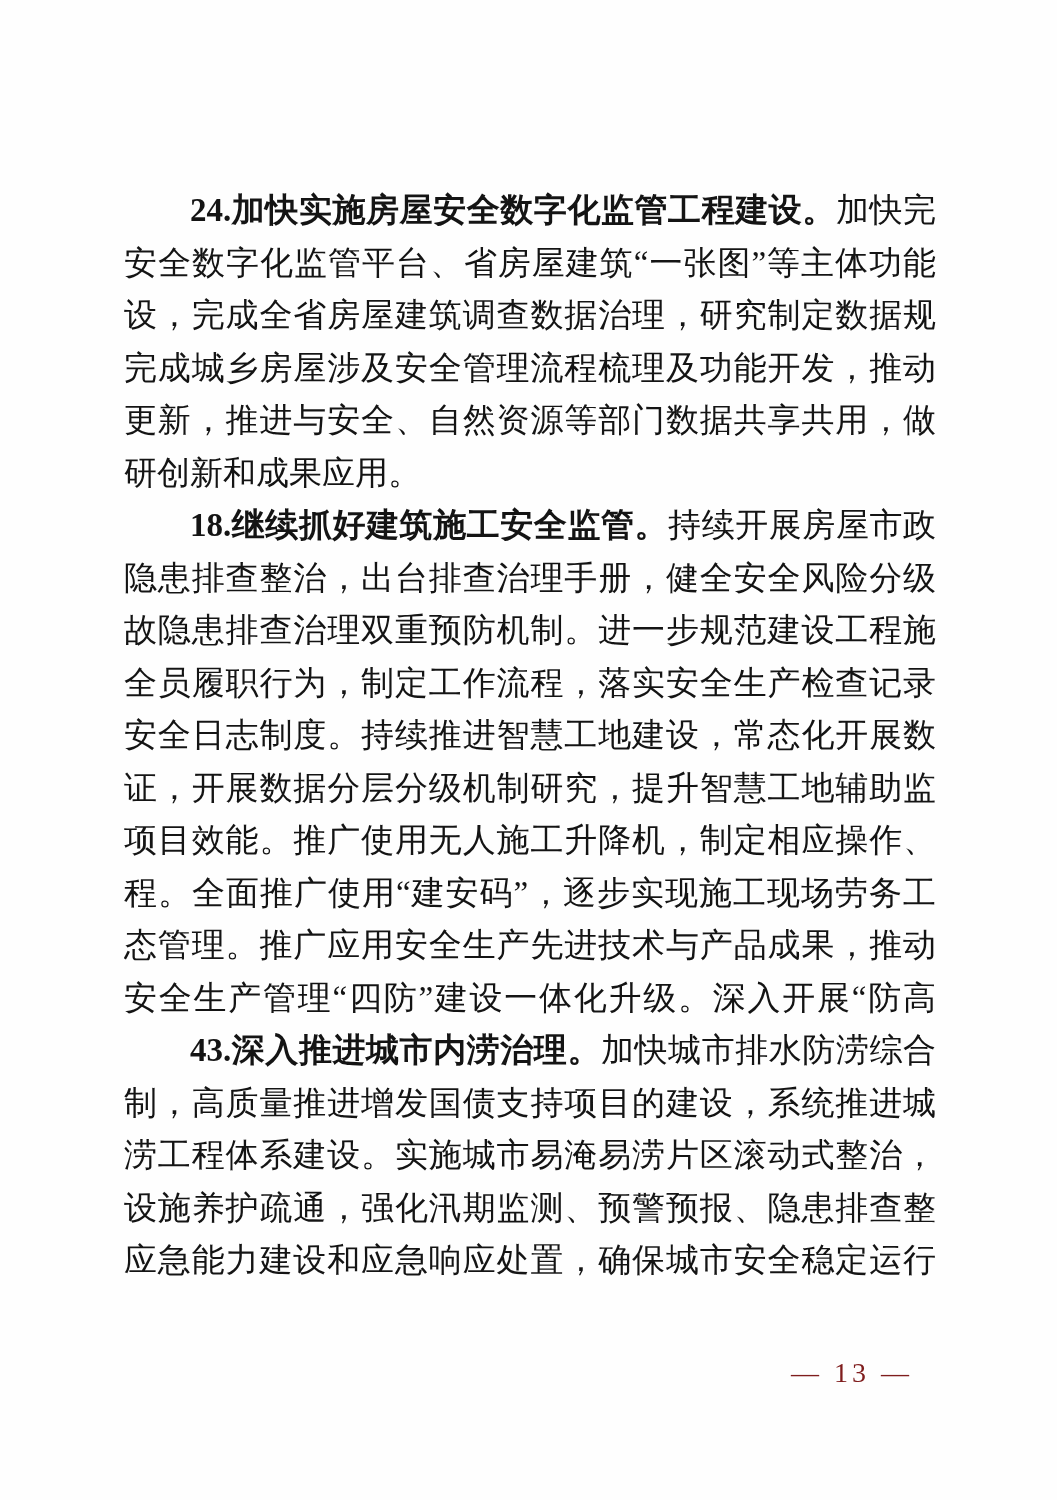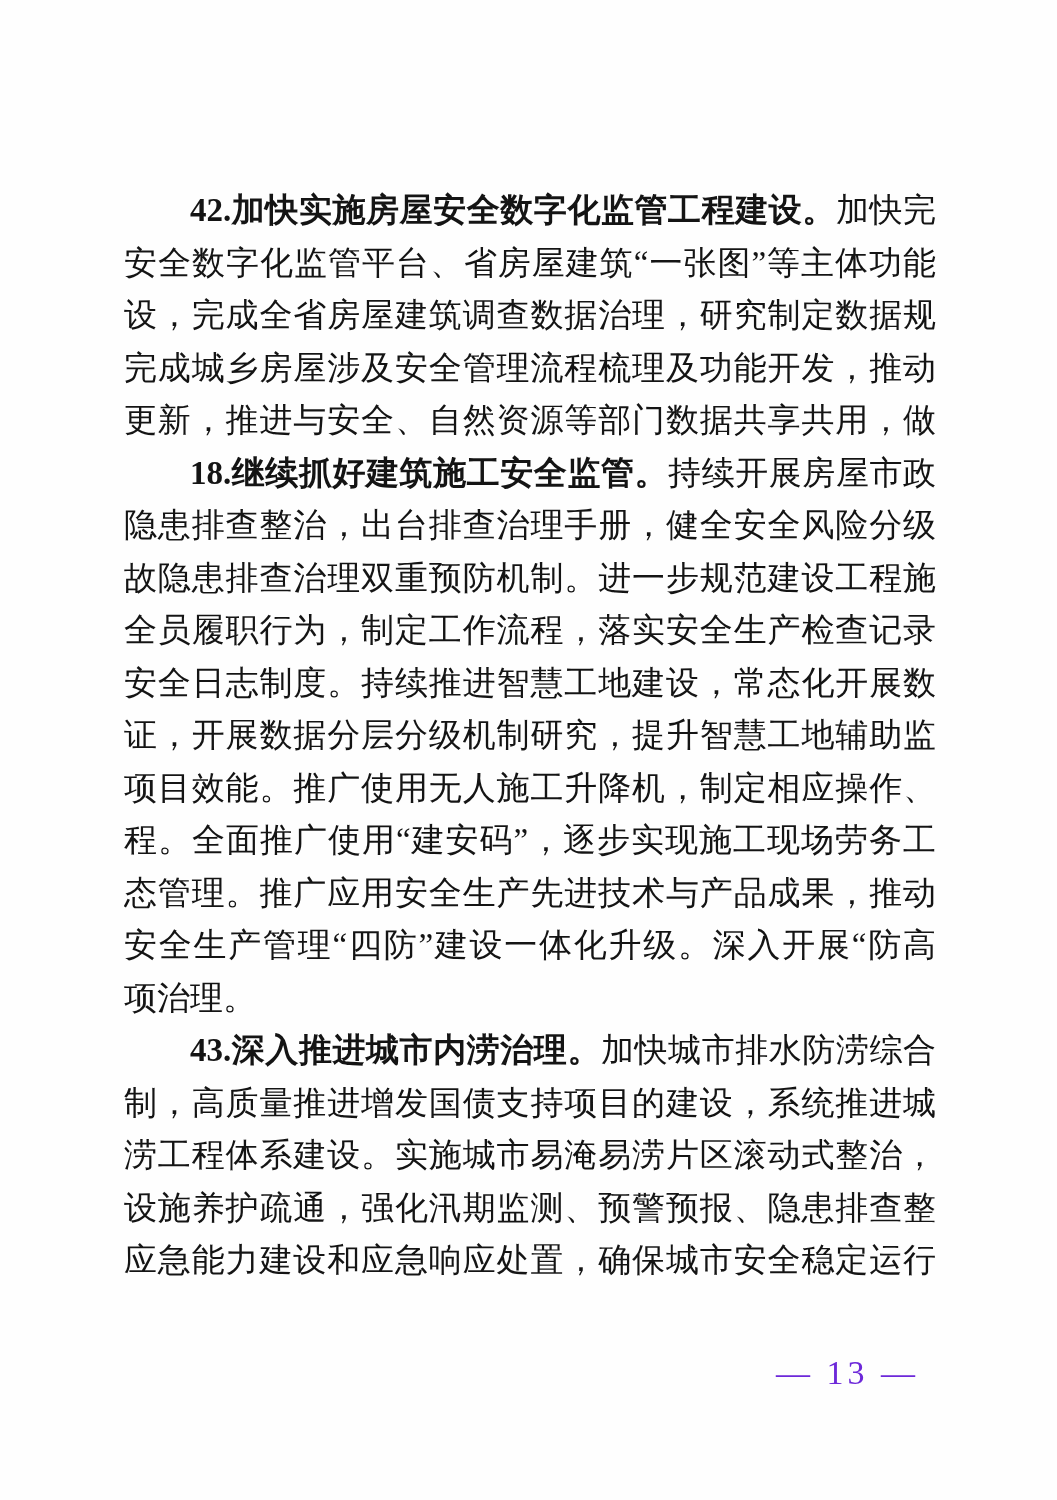--- a/index.html
+++ b/index.html
@@ -37,48 +37,48 @@
   }
   .line.indent {
     text-indent: 2em;
   }
   .seg-bold {
     font-weight: 700;
   }
   .pagenum {
     position: absolute;
     top: 1356px;
-    right: 138px;
-    font-size: 34px;
+    right: 144px;
+    font-size: 28px;
     line-height: 34px;
     letter-spacing: 4px;
-    color: #6d28d9;
+    color: #7f1d1d;
   }
 </style>
 </head>
 <body>
 
 <div class="page">
   <div class="textblock" id="textblock">
-      <div class="line fill indent"><span class="seg-bold">42.加快实施房屋安全数字化监管工程建设。</span><span class="seg-normal">加快完成房屋</span></div>
+      <div class="line fill indent"><span class="seg-bold">24.加快实施房屋安全数字化监管工程建设。</span><span class="seg-normal">加快完成房屋</span></div>
       <div class="line fill"><span class="seg-normal">安全数字化监管平台、省房屋建筑“一张图”等主体功能板块建</span></div>
       <div class="line fill"><span class="seg-normal">设，完成全省房屋建筑调查数据治理，研究制定数据规范和标准，</span></div>
       <div class="line fill"><span class="seg-normal">完成城乡房屋涉及安全管理流程梳理及功能开发，推动数据动态</span></div>
       <div class="line fill"><span class="seg-normal">更新，推进与安全、自然资源等部门数据共享共用，做好相关科</span></div>
+      <div class="line"><span class="seg-normal">研创新和成果应用。</span></div>
       <div class="line fill indent"><span class="seg-bold">18.继续抓好建筑施工安全监管。</span><span class="seg-normal">持续开展房屋市政工程安全</span></div>
       <div class="line fill"><span class="seg-normal">隐患排查整治，出台排查治理手册，健全安全风险分级管控和事</span></div>
       <div class="line fill"><span class="seg-normal">故隐患排查治理双重预防机制。进一步规范建设工程施工现场安</span></div>
       <div class="line fill"><span class="seg-normal">全员履职行为，制定工作流程，落实安全生产检查记录仪和施工</span></div>
       <div class="line fill"><span class="seg-normal">安全日志制度。持续推进智慧工地建设，常态化开展数据动态验</span></div>
       <div class="line fill"><span class="seg-normal">证，开展数据分层分级机制研究，提升智慧工地辅助监管和服务</span></div>
       <div class="line fill"><span class="seg-normal">项目效能。推广使用无人施工升降机，制定相应操作、检测等规</span></div>
       <div class="line fill"><span class="seg-normal">程。全面推广使用“建安码”，逐步实现施工现场劳务工人的动</span></div>
       <div class="line fill"><span class="seg-normal">态管理。推广应用安全生产先进技术与产品成果，推动建筑施工</span></div>
       <div class="line fill"><span class="seg-normal">安全生产管理“四防”建设一体化升级。深入开展“防高坠”专</span></div>
-      <div class="line"><span class="seg-normal">项治理。</span></div>
       <div class="line fill indent"><span class="seg-bold">43.深入推进城市内涝治理。</span><span class="seg-normal">加快城市排水防涝综合规划编</span></div>
       <div class="line fill"><span class="seg-normal">制，高质量推进增发国债支持项目的建设，系统推进城市排水防</span></div>
       <div class="line fill"><span class="seg-normal">涝工程体系建设。实施城市易淹易涝片区滚动式整治，加强排水</span></div>
       <div class="line fill"><span class="seg-normal">设施养护疏通，强化汛期监测、预警预报、隐患排查整改，以及</span></div>
       <div class="line fill"><span class="seg-normal">应急能力建设和应急响应处置，确保城市安全稳定运行和人民群</span></div>
     </div>
   <div class="pagenum">— 13 —</div>
 </div>
 
 </body></html>

